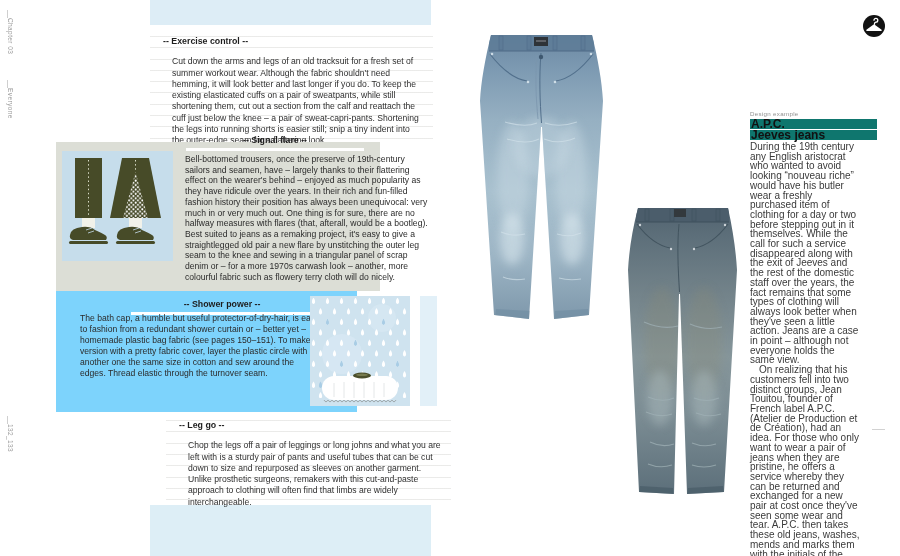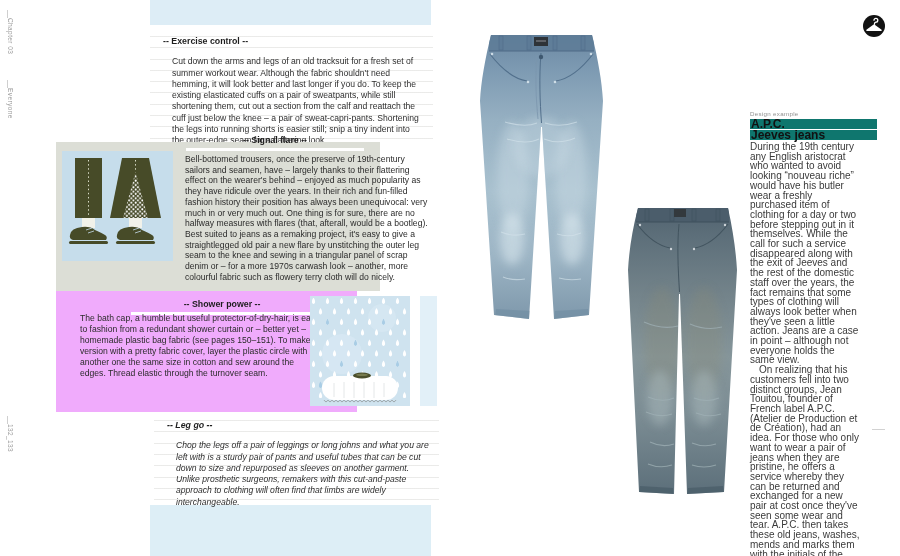--- a/index.html
+++ b/index.html
@@ -19,27 +19,27 @@
   .rowed{background-image:repeating-linear-gradient(to bottom,
         rgba(110,110,100,.14) 0,rgba(110,110,100,.14) 1px,transparent 1px,transparent 11.3px);}
   
   .sec-exercise{position:absolute;left:150px;top:36px;width:283px;height:103px;padding-left:13px;box-sizing:border-box;}
   .sec-signal{position:absolute;left:56px;top:142px;width:324px;height:149px;background:#dcded6;}
   .sig-header{position:absolute;left:130px;right:16px;top:-13px;text-align:center;
         border-bottom:3px solid #ffffff;padding-bottom:1px;}
   .sig-body{position:absolute;left:129px;top:12px;width:243px;font-size:8.6px;line-height:10.7px;margin:0;}
   .illus-box{position:absolute;background:#c6ddeb;}
   .illus-trousers{left:6px;top:9px;width:111px;height:110px;}
-  .sec-shower{position:absolute;left:56px;top:291px;width:301px;height:121px;background:#f0abfc;}
+  .sec-shower{position:absolute;left:56px;top:291px;width:301px;height:121px;background:#7dd3fc;}
   .shw-header{position:absolute;left:75px;top:2px;width:182px;text-align:center;
         border-bottom:3px solid #ffffff;padding-bottom:1px;}
   .shw-body{position:absolute;left:24px;top:22px;width:241px;font-size:8.6px;line-height:11px;margin:0;}
   .illus-shower{left:254px;top:5px;width:100px;height:110px;background:#cfe3ef;}
   .shw-sidestrip{position:absolute;left:364px;top:5px;width:17px;height:110px;background:#e2f0f8;}
-  .sec-leggo{position:absolute;left:154px;top:420px;width:285px;height:81px;padding-left:13px;box-sizing:border-box;font-style:italic;}
+  .sec-leggo{position:absolute;left:166px;top:420px;width:285px;height:81px;padding-left:13px;box-sizing:border-box;}
   
   .jeans{position:absolute;margin:0;}
   .jeans1{left:475px;top:27px;width:133px;height:296px;}
   .jeans2{left:624px;top:202px;width:117px;height:298px;}
   .jeans svg{display:block;width:100%;height:100%;}
   
   .design-col{position:absolute;left:750px;top:110px;width:127px;}
   .de-label{font-size:6.2px;color:#8f8f8f;letter-spacing:.3px;margin-bottom:2px;}
   .de-title-line{display:block;background:#0f766e;font-weight:bold;font-size:12px;
         line-height:10px;margin-bottom:1px;padding:0 1px;color:#111;}

